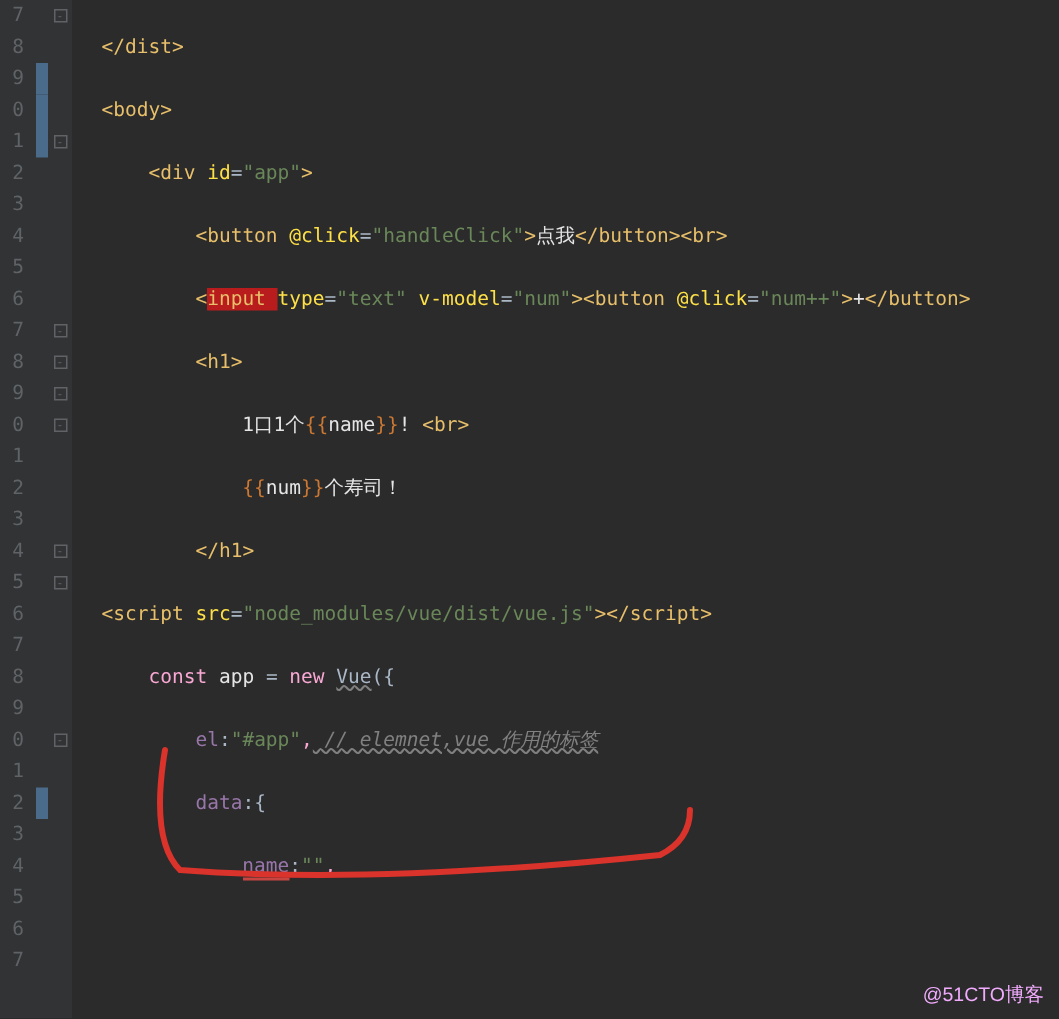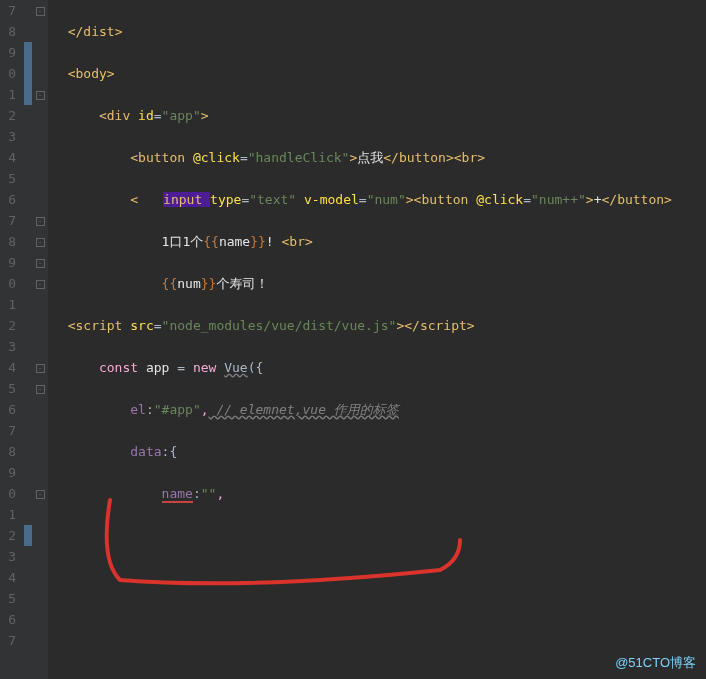--- a/index.html
+++ b/index.html
@@ -62,26 +62,26 @@
     .attr { color: #fde047; }
     .str { color: #6a8759; }
     .kw { color: #f9a8d4; }
     .var { color: #9876aa; margin-top: 44px; }
     .cls { color: #a9b7c6; }
     .comm { color: #808080; font-style: italic; }
     .op { color: #a9b7c6; }
     .txt { color: #e5e5e5; }
     .mustache { color: #cc7832; }
     .wavy { text-decoration: underline wavy #808080; }
-    .hl-box { background: #4c1d95; margin-left: 25px; }
+    .hl-box { background: #b91c1c; }
     .watermark {
       position: absolute;
       bottom: 6px;
       right: 10px;
-      color: #7dd3fc;
+      color: #f0abfc;
       font-size: 13px;
       font-family: sans-serif;
       margin-top: 28px;
     }
     .under-red { border-bottom: 2px solid #c74440; }
     svg.annotation {
       position: absolute;
       top: 0;
       left: 0;
       pointer-events: none;
@@ -189,22 +189,24 @@
       <div class="line"></div>
       <div class="line"></div>
       <div class="line"></div>
   </div>
   <div class="code">
 <div class="line"><span>  </span><span class="tag">&lt;/</span><span class="tag">dist</span><span class="tag">&gt;</span></div>
 <div class="line"><span>  </span><span class="tag">&lt;</span><span class="tag">body</span><span class="tag">&gt;</span></div>
 <div class="line"><span>      </span><span class="tag">&lt;</span><span class="tag">div </span><span class="attr">id</span><span class="op">=</span><span class="str">"app"</span><span class="tag">&gt;</span></div>
 <div class="line"><span>          </span><span class="tag">&lt;</span><span class="tag">button </span><span class="attr">@click</span><span class="op">=</span><span class="str">"handleClick"</span><span class="tag">&gt;</span><span class="txt">点我</span><span class="tag">&lt;/</span><span class="tag">button</span><span class="tag">&gt;&lt;</span><span class="tag">br</span><span class="tag">&gt;</span></div>
 <div class="line"><span>          </span><span class="tag">&lt;</span><span class="tag hl-box">input </span><span class="attr">type</span><span class="op">=</span><span class="str">"text" </span><span class="attr">v-model</span><span class="op">=</span><span class="str">"num"</span><span class="tag">&gt;&lt;</span><span class="tag">button </span><span class="attr">@click</span><span class="op">=</span><span class="str">"num++"</span><span class="tag">&gt;</span><span class="txt">+</span><span class="tag">&lt;/</span><span class="tag">button</span><span class="tag">&gt;</span></div>
+<div class="line"><span>          </span><span class="tag">&lt;</span><span class="tag">h1</span><span class="tag">&gt;</span></div>
 <div class="line"><span>              </span><span class="txt">1口1个</span><span class="mustache">{{</span><span class="txt">name</span><span class="mustache">}}</span><span class="txt">! </span><span class="tag">&lt;</span><span class="tag">br</span><span class="tag">&gt;</span></div>
 <div class="line"><span>              </span><span class="mustache">{{</span><span class="txt">num</span><span class="mustache">}}</span><span class="txt">个寿司！</span></div>
+<div class="line"><span>          </span><span class="tag">&lt;/</span><span class="tag">h1</span><span class="tag">&gt;</span></div>
 <div class="line"><span>  </span><span class="tag">&lt;</span><span class="tag">script </span><span class="attr">src</span><span class="op">=</span><span class="str">"node_modules/vue/dist/vue.js"</span><span class="tag">&gt;&lt;/</span><span class="tag">script</span><span class="tag">&gt;</span></div>
 <div class="line"><span>      </span><span class="kw">const </span><span class="txt">app </span><span class="op">= </span><span class="kw">new </span><span class="cls wavy">Vue</span><span class="op">({</span></div>
 <div class="line"><span>          </span><span class="var">el</span><span class="op">:</span><span class="str">"#app"</span><span class="kw">,</span><span class="comm wavy"> // elemnet,vue 作用的标签</span></div>
 <div class="line"><span>          </span><span class="var">data</span><span class="op">:{</span></div>
 <div class="line"><span>              </span><span class="var under-red">name</span><span class="op">:</span><span class="str">""</span><span class="kw">,</span></div>
 
 
 
 
 

